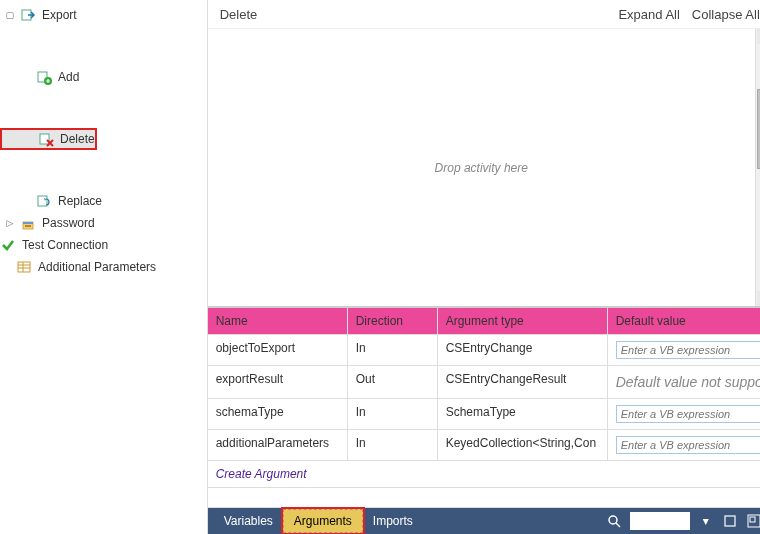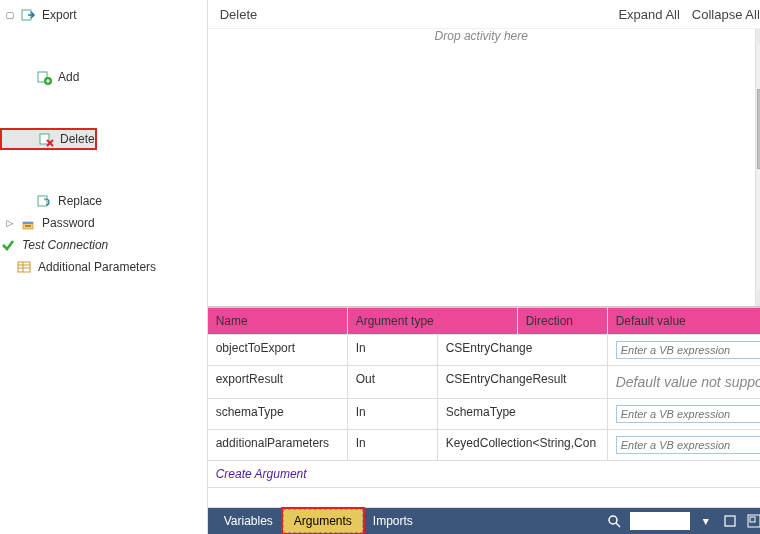--- a/index.html
+++ b/index.html
@@ -13,21 +13,21 @@
 .tree-item .expander { width: 12px; height: 12px; display: inline-flex; align-items: center; justify-content: center; color: #666; font-size: 9px; }
 .tree-item .icon { width: 16px; height: 16px; display: inline-flex; align-items: center; justify-content: center; margin: 0 4px; }
 .tree-item .label { padding-left: 2px; text-align: center; }
 .highlight-red { border: 2px solid #d22; }
 .right { flex: 1; display: flex; flex-direction: column; background: #fff; border-left: 1px solid #ddd; }
 .crumb-bar { display: flex; align-items: center; height: 28px; padding: 0 12px; font-size: 13px; color: #444; }
 .crumb-bar .title { }
 .crumb-bar .spacer { flex: 1; }
 .crumb-bar .link { margin-left: 12px; cursor: pointer; color: #444; }
 .designer { flex: 1; position: relative; background: #fff; border-top: 1px solid #eee; border-bottom: 1px solid #ccc; display: flex; }
-.designer-canvas { flex: 1; display: flex; justify-content: center; }
+.designer-canvas { flex: 1; display: flex; align-items: center; justify-content: center; }
 .drop-hint { color: #888; font-style: italic; font-size: 12px; }
 .scroll-track { width: 17px; background: #f0f0f0; border-left: 1px solid #ddd; position: relative; }
 .scroll-thumb { position: absolute; width: 15px; left: 1px; background: #c1c1c1; border: 1px solid #aaa; }
 .scroll-btn { position: absolute; width: 15px; height: 15px; left: 1px; background: #e8e8e8; display: flex; align-items: center; justify-content: center; font-size: 8px; color: #555; }
 .args-grid { border-top: 1px solid #ccc; }
 .grid-head, .grid-row { display: flex; }
 .grid-head { background: #ec4899; }
 .grid-cell { padding: 6px 8px; border-right: 1px solid #ddd; border-bottom: 1px solid #ddd; font-size: 12px; overflow: hidden; white-space: nowrap; text-overflow: ellipsis; }
 .grid-head .grid-cell { font-weight: 400; color: #333; }
 .col-name { width: 140px; }
@@ -97,21 +97,21 @@
         <svg width="16" height="16">
             <rect x="3" y="7" width="10" height="7" fill="#fc6" stroke="#c93" stroke-width="0.8"></rect>
             <rect x="3" y="7" width="10" height="2" fill="#69c"></rect>
             <circle cx="6" cy="11" r="0.8" fill="#333"></circle>
             <circle cx="8" cy="11" r="0.8" fill="#333"></circle>
             <circle cx="10" cy="11" r="0.8" fill="#333"></circle>
           </svg>
       </span>
       <span class="label">Password</span>
     </div>
-    <div class="tree-item" style="padding-left:0;font-style:italic;">
+    <div class="tree-item" style="padding-left:0;">
       <span class="icon" style="margin-left:0;">
         <svg width="16" height="16">
             <path d="M3 8 L7 12 L13 4" stroke="#3a3" stroke-width="2.5" fill="none"></path>
           </svg>
       </span>
       <span class="label">Test Connection</span>
     </div>
     <div class="tree-item" style="padding-left:16px;">
       <span class="icon" style="margin-left:0;">
         <svg width="16" height="16">
@@ -140,22 +140,22 @@
       <div class="scroll-track">
         <div class="scroll-btn" style="top:0;">▴</div>
         <div class="scroll-thumb" style="top:60px;height:80px;"></div>
         <div class="scroll-btn" style="bottom:0;">▾</div>
       </div>
     </div>
 
     <div class="args-grid">
       <div class="grid-head">
         <div class="grid-cell col-name">Name</div>
+        <div class="grid-cell col-dir">Direction</div>
         <div class="grid-cell col-type">Argument type</div>
-        <div class="grid-cell col-dir">Direction</div>
         <div class="grid-cell col-def">Default value</div>
       </div>
       <div class="grid-row">
         <div class="grid-cell col-name">objectToExport</div>
         <div class="grid-cell col-dir">In</div>
         <div class="grid-cell col-type">CSEntryChange</div>
         <div class="grid-cell col-def"><input class="def-input" placeholder="Enter a VB expression" style=""></div>
       </div>
       <div class="grid-row">
         <div class="grid-cell col-name">exportResult</div>

